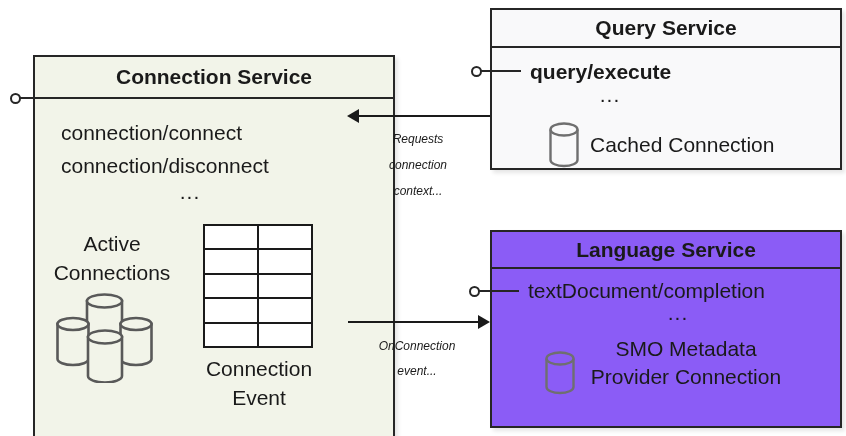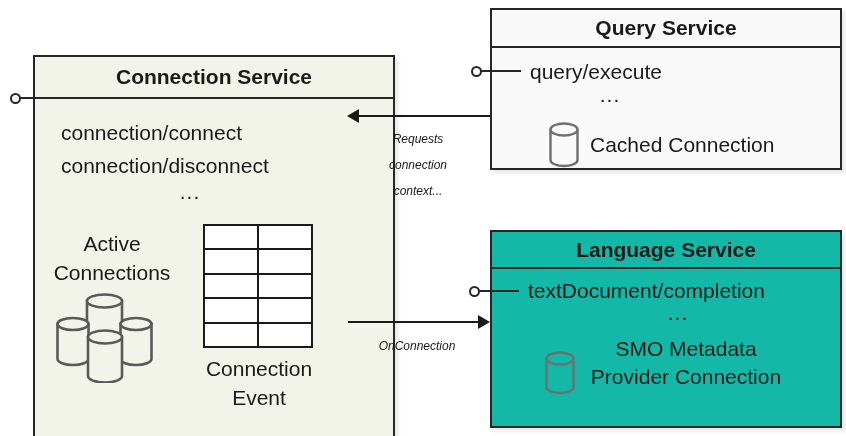--- a/index.html
+++ b/index.html
@@ -24,21 +24,21 @@
     left: 33px; top: 7px; width: 362px; height: 420px;
     background: #f2f4e9;
     margin-top: 48px;
   }
   .svc-box.query {
     left: 490px; top: 8px; width: 352px; height: 162px;
     background: #f9f9fa;
   }
   .svc-box.language {
     left: 490px; top: 230px; width: 352px; height: 198px;
-    background: #14b8a6;
+    background: #8b5cf6;
   }
   .svc-header {
     width: 100%;
     border-bottom: 2px solid #262626;
     display: flex; align-items: center; justify-content: center;
     font-weight: bold;
     font-size: 21px;
   }
   .connection .svc-header { height: 42px; }
   .query .svc-header { height: 38px; }
@@ -150,21 +150,21 @@
 
     <div class="abs body-text small-lh center" style="left:149px; top:297px; width:150px;">
       <div>Connection</div>
       <div>Event</div>
     </div>
   </div>
 
   <div class="svc-box query">
     <div class="svc-header">Query Service</div>
 
-    <div class="abs body-text" style="left:38px; top:49px; line-height:26px;">query/execute</div>
+    <div class="abs body-text" style="left:38px; top:49px; line-height:26px;font-weight:bold;">query/execute</div>
     <div class="abs body-text center dots" style="left:38px; top:72px; width:160px; line-height:26px;">...</div>
 
     <svg class="abs" style="left:57px; top:112px;" width="30" height="46" viewBox="0 0 30 46">
       <g stroke="#6f6f6f" stroke-width="2.4" fill="none">
         <path d="M 1.5 7.5 L 1.5 38 A 13.5 6 0 0 0 28.5 38 L 28.5 7.5"></path>
         <ellipse cx="15" cy="7.5" rx="13.5" ry="6"></ellipse>
       </g>
     </svg>
     <div class="abs body-text" style="left:98px; top:122px; line-height:26px;">Cached Connection</div>
   </div>
@@ -201,15 +201,16 @@
   <div class="arrow-label" style="left:343px; top:126px; width:150px;">
     <div>Requests</div>
     <div>connection</div>
     <div>context...</div>
   </div>
 
   <div class="arrow-line" style="left:348px; top:321px; width:132px;"></div>
   <div class="arrowhead right" style="left:478px; top:315px;"></div>
   <div class="arrow-label" style="left:342px; top:334px; width:150px; line-height:25px;">
     <div>OnConnection</div>
+    <div>event...</div>
   </div>
 
 </div>
 
 </body></html>

